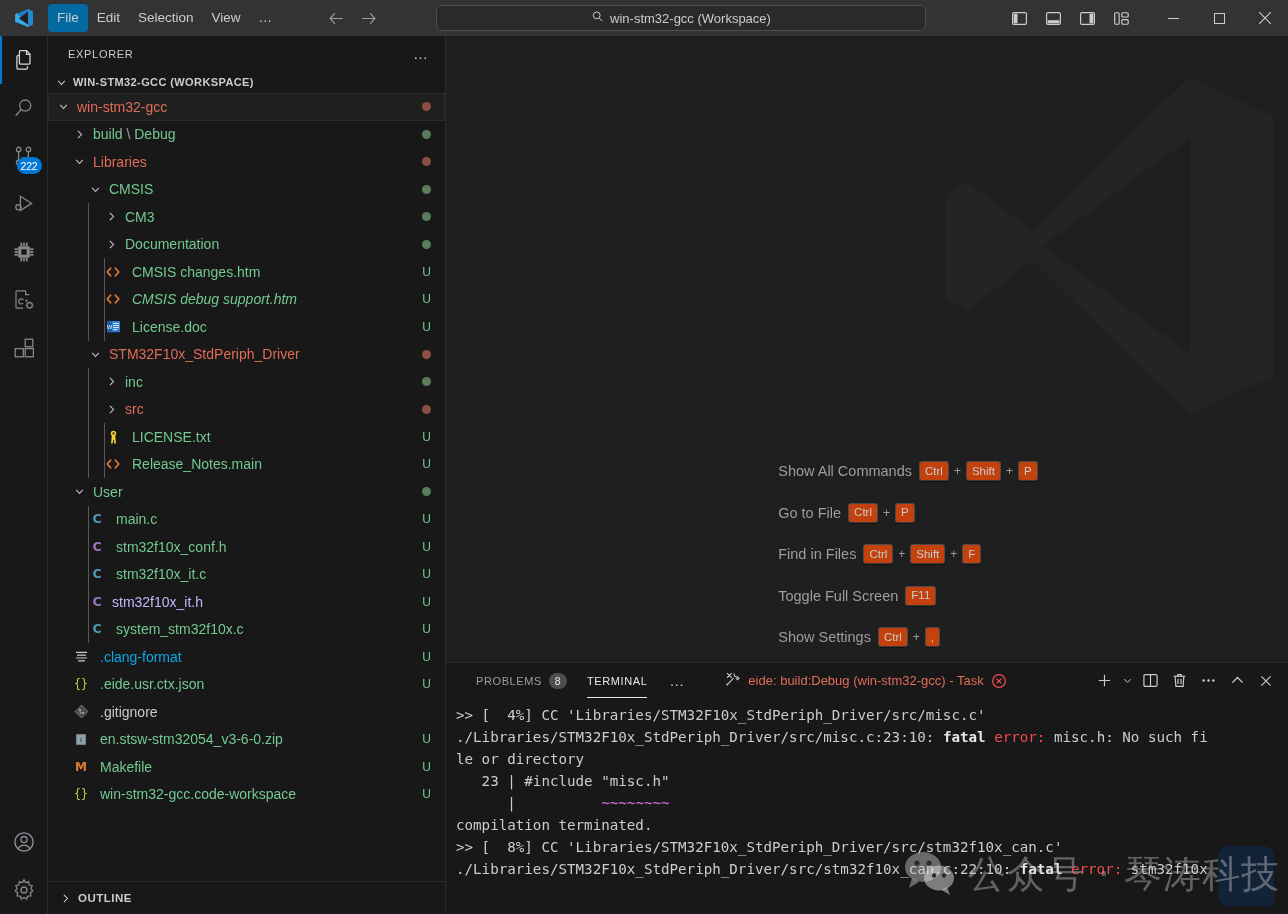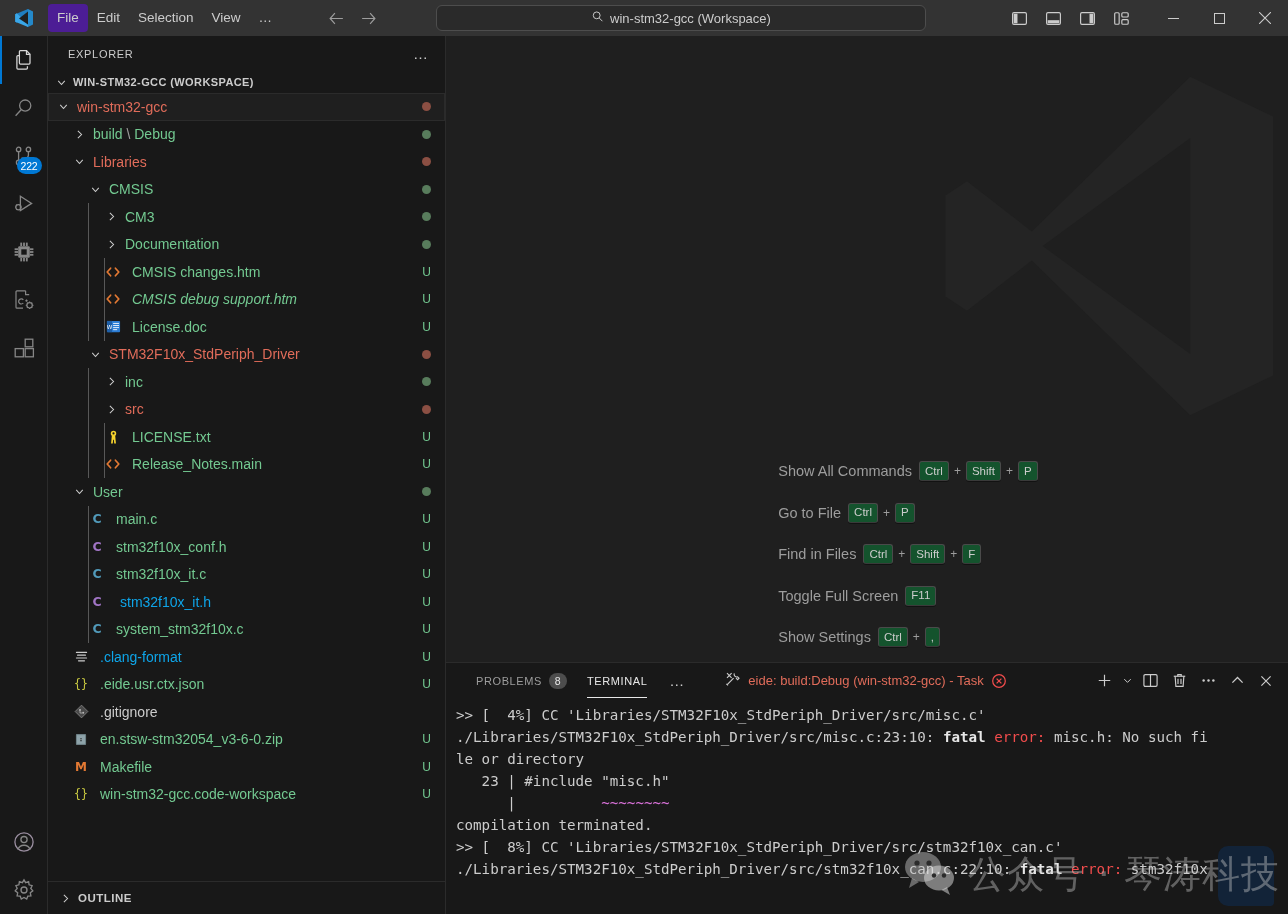--- a/index.html
+++ b/index.html
@@ -17,21 +17,21 @@
     height: 36px; min-height: 36px; background: #333333;
     display: flex; align-items: center; color: #cccccc; font-size: 13px;
     position: relative; z-index: 40;
   }
   .tb-logo { width: 48px; display: flex; align-items: center; justify-content: center; }
   .tb-menu { display: flex; align-items: center; gap: 0px; }
   .tb-menu-item {
     padding: 4px 9px; font-size: 13.5px; color: #cccccc; border-radius: 4px;
     line-height: 20px; cursor: default;
   }
-  .tb-menu-item.active { background: #4c1d95; }
+  .tb-menu-item.active { background: #0369a1; }
   .tb-nav { display: flex; align-items: center; gap: 6px; margin-left: 42px; }
   .tb-nav-btn { width: 26px; height: 26px; display:flex; align-items:center; justify-content:center; border-radius: 4px; }
   .cmd-center {
     position: absolute; left: 436px; width: 490px; height: 26px;
     background: #2a2a2a; border: 1px solid #4d4d4d; border-radius: 6px;
     display: flex; align-items: center; justify-content: center; gap: 6px;
     color: #cccccc; font-size: 13px;
   }
   .tb-right { margin-left: auto; display: flex; align-items: center; height: 100%; }
   .tb-layout-icons { display: flex; align-items: center; gap: 4px; padding-right: 14px; }
@@ -104,21 +104,21 @@
   .editorpane { flex: 1; position: relative; overflow: hidden; min-height: 0; }
   .wm-logo { position: absolute; left: 415px; top: 30px; opacity: 1; pointer-events: none; }
   .keybinds {
     position: absolute; right: 239px; top: 425px;
     display: flex; flex-direction: column; gap: 21.5px; font-size: 14.5px;
   }
   .kb-row { display: flex; align-items: center; gap: 7px; }
   .kb-label { color: #9d9d9d; }
   .kb-keys { display: flex; align-items: center; gap: 5px; width: 130px; }
   .kb-key {
-    background: #14532d; border: 1px solid #4a4a4a; border-bottom-color: #3a3a3a;
+    background: #c2410c; border: 1px solid #4a4a4a; border-bottom-color: #3a3a3a;
     border-radius: 3px; color: #cccccc; font-size: 11.5px; padding: 1.5px 5px;
     box-shadow: 0 1px 0 rgba(0,0,0,.4); line-height: 15px;
   }
   .kb-plus { color: #9d9d9d; font-size: 12px; }
 
   
   .panel { height: 252px; min-height: 252px; background: #181818; display: flex; flex-direction: column; border-top: 1px solid #2b2b2b; }
   .panel-tabs { height: 35px; display: flex; align-items: center; padding-left: 20px; color: #9d9d9d; font-size: 11px; }
   .ptab {
     height: 35px; display: flex; align-items: center; gap: 7px; padding: 0 10px;
@@ -576,21 +576,21 @@
             <span class="tdeco" style="color: rgb(115, 201, 145);">U</span>
           </div>
           <div class="trow">
             <div class="indent-guide" style="left: 40px;"></div>
             <div style="width: 38px; min-width: 38px;"></div>
             <span class="ticon">
               <svg width="16" height="16" viewBox="0 0 16 16">
                 <text x="8" y="12.4" font-size="12.5" font-weight="bold" fill="#a074c4" text-anchor="middle" font-family="DejaVu Sans">C</text>
               </svg>
             </span>
-            <span class="tlabel" style="color: #0ea5e9; margin-left: 12px;">stm32f10x_it.h</span>
+            <span class="tlabel" style="color: #c4b5fd; margin-left: 4px;">stm32f10x_it.h</span>
             <span class="tdeco" style="color: rgb(115, 201, 145);">U</span>
           </div>
           <div class="trow">
             <div class="indent-guide" style="left: 40px;"></div>
             <div style="width: 38px; min-width: 38px;"></div>
             <span class="ticon">
               <svg width="16" height="16" viewBox="0 0 16 16">
                 <text x="8" y="12.4" font-size="12.5" font-weight="bold" fill="#519aba" text-anchor="middle" font-family="DejaVu Sans">C</text>
               </svg>
             </span>

